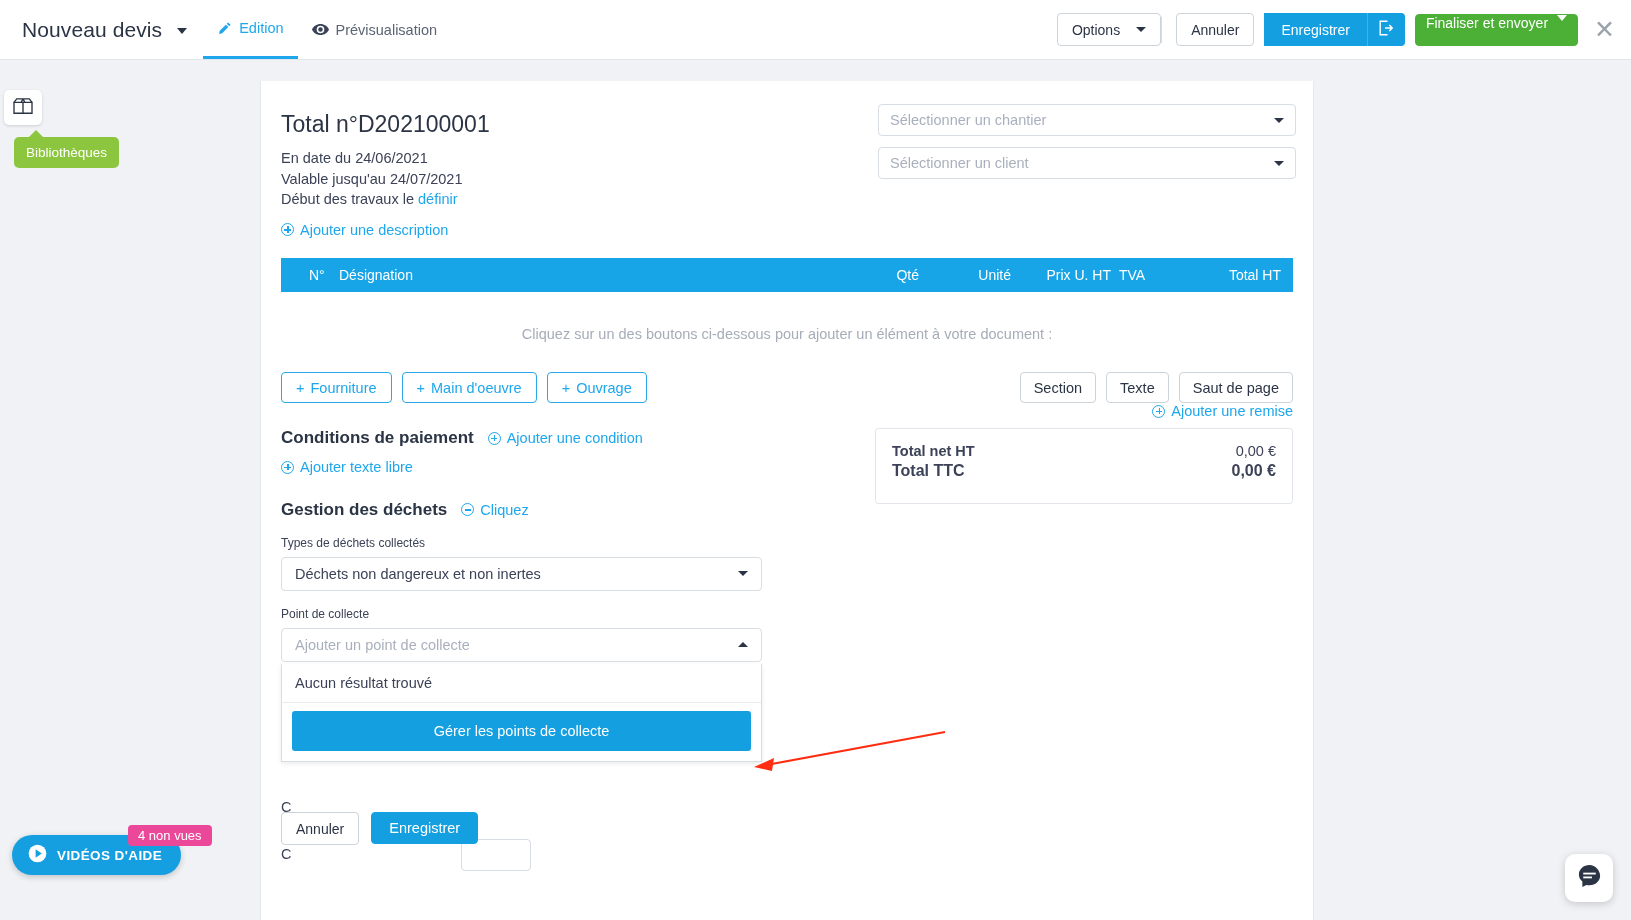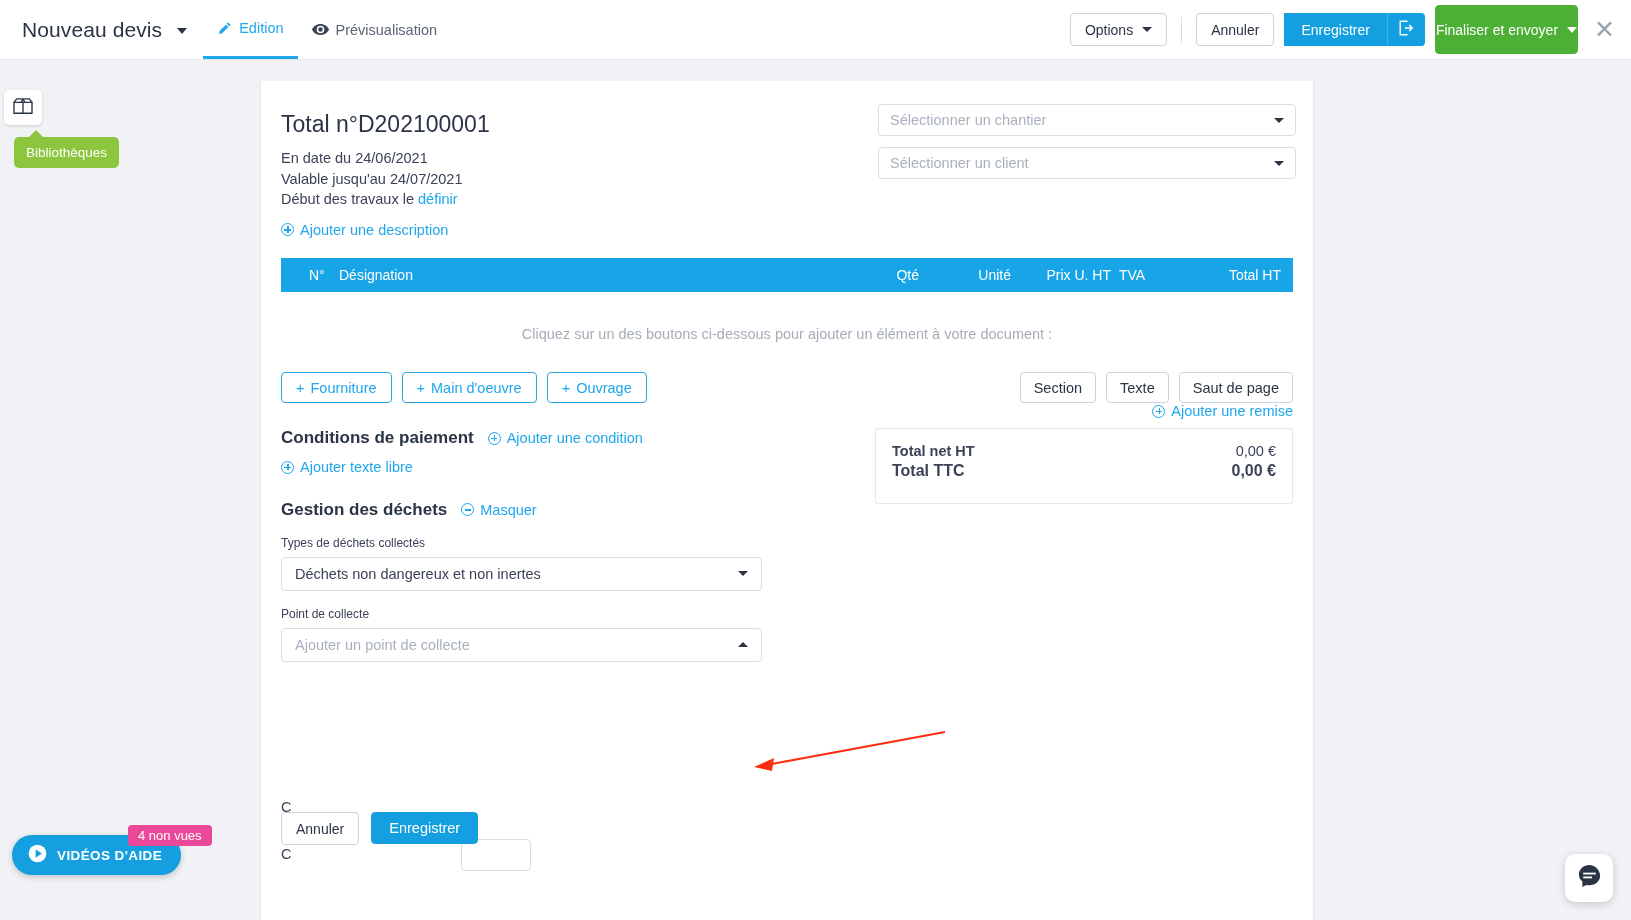--- a/index.html
+++ b/index.html
@@ -53,41 +53,41 @@
   .btn {
     font-family: "Liberation Sans", sans-serif;
     font-size: 14px;
     border-radius: 4px;
     border: 1px solid #ccd3da;
     background: #fff; color: #2b3445;
     height: 33px; padding: 0 14px;
     display: inline-flex; align-items: center; justify-content: center;
     cursor: pointer; white-space: nowrap;
   }
-  .btn-options { margin-right: 14px; gap: 9px; }
+  .btn-options { gap: 16px; }
   .sep { width: 1px; height: 26px; background: #d8dde3; margin-right: 14px; }
   .btn-annuler { margin-right: 10px; }
   .btn-group { display: flex; align-items: stretch; margin-right: 10px; }
   .btn-primary {
     background: #139fe0; border: 1px solid #139fe0; color: #fff;
     border-top-right-radius: 0; border-bottom-right-radius: 0;
     padding: 0 16px; height: 33px;
     display: inline-flex; align-items: center; font-size: 14px; cursor: pointer;
   }
   .btn-primary-icon {
     background: #139fe0; border: 1px solid #139fe0; border-left: 1px solid #3fb2e8;
     color: #fff; width: 38px; height: 33px;
     border-top-left-radius: 0; border-bottom-left-radius: 0;
     border-top-right-radius: 4px; border-bottom-right-radius: 4px;
     display: inline-flex; align-items: center; justify-content: center; cursor: pointer;
   }
   .btn-green {
     background: #4caf36; border: 1px solid #4caf36; color: #fff;
-    height: 49px; padding: 0 0; border-radius: 4px;
-    display: inline-flex; align-items: center; gap: 9px;
+    height: 32px; padding: 0 10px; border-radius: 4px;
+    display: inline-flex; align-items: flex-start; gap: 9px;
     font-size: 14px; cursor: pointer;
   }
   .caret-white {
     width: 0; height: 0;
     border-left: 5px solid transparent;
     border-right: 5px solid transparent;
     border-top: 6px solid #ffffff;
   }
   .caret-dark {
     width: 0; height: 0;
@@ -497,21 +497,21 @@
             <span class="add-link">
               <span class="circ"></span>
               <span>Ajouter texte libre</span>
             </span>
           </div>
 
           <div class="sec-head" style="margin-top:22px;">
             <span class="sec-title">Gestion des déchets</span>
             <span class="add-link">
               <span class="circ minus"></span>
-              <span>Masquer</span>
+              <span>Cliquez</span>
             </span>
           </div>
 
           <div class="field-label">Types de déchets collectés</div>
           <div class="sel-wide">
             <span>Déchets non dangereux et non inertes</span>
             <span class="caret-dark"></span>
           </div>
 
           <div class="field-label">Point de collecte</div>
@@ -532,20 +532,26 @@
               <span>0,00 €</span>
             </div>
           </div>
         </div>
       </div>
 
       <div class="behind-label">C</div>
       <div class="behind-label2">C</div>
       <div class="behind-input"></div>
 
+      <div class="dd-open">
+        <div class="dd-item">Aucun résultat trouvé</div>
+        <div class="dd-action">
+          <span>Gérer les points de collecte</span>
+        </div>
+      </div>
 
       <div class="bottom-actions">
         <div class="btn">
           <span>Annuler</span>
         </div>
         <div class="btn-save-blue">
           <span>Enregistrer</span>
         </div>
       </div>
 

